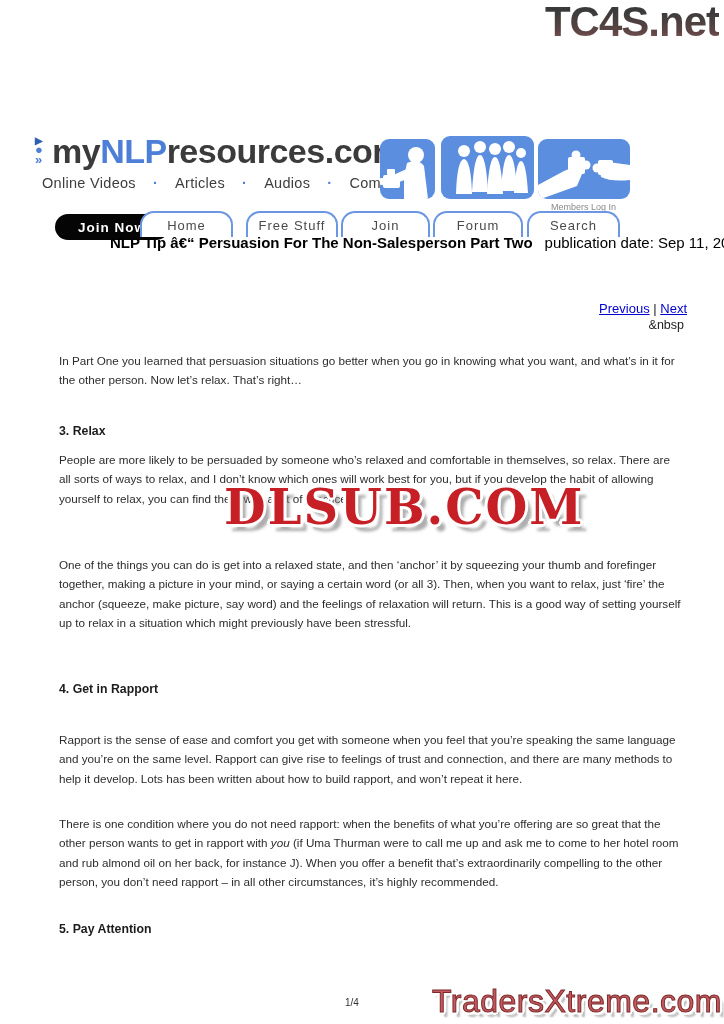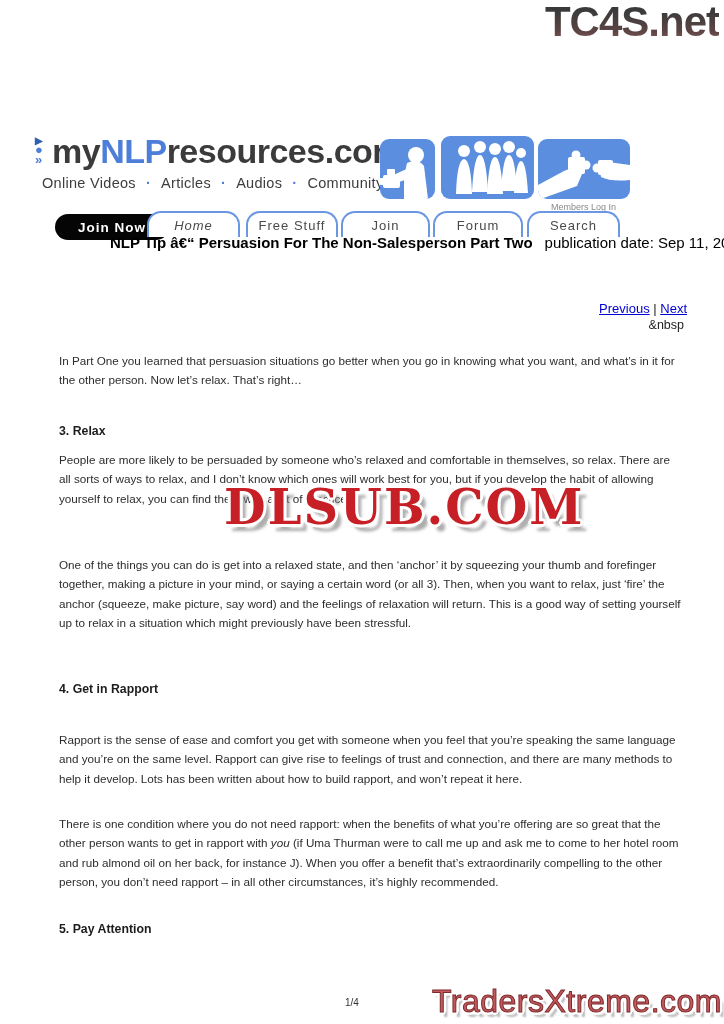--- a/index.html
+++ b/index.html
@@ -20,21 +20,21 @@
 
   
   .logo { position: absolute; left: 35px; top: 134px; }
   .logo-main { display: flex; align-items: center; font-size: 34px; font-weight: 600; color: #3b3b3b; letter-spacing: -0.5px; line-height: 1; }
   .logo-icon { display: flex; flex-direction: column; align-items: flex-start; margin-right: 3px; width: 14px; }
   .logo-icon span { line-height: 0.78; }
   .gi-play { font-size: 10px; color: #2f5fb0; }
   .gi-dot { font-size: 13px; color: #4d7ed8; }
   .gi-ff { font-size: 13px; font-weight: bold; color: #4d7ed8; }
   .logo-nlp { color: #4d7ed8; }
-  .tagline { margin-top: 7px; margin-left: 7px; font-size: 14.5px; color: #3d3d3d; letter-spacing: 0.3px; display: flex; gap: 10px; align-items: center; }
+  .tagline { margin-top: 7px; margin-left: 7px; font-size: 14.5px; color: #3d3d3d; letter-spacing: 0.3px; display: flex; gap: 17px; align-items: center; }
   .tagline .dot { color: #4d7ed8; font-weight: bold; }
 
   
   .hero { position: absolute; background: #5b8ede; border-radius: 9px; overflow: hidden; }
   .hero svg { display: block; width: 100%; height: 100%; }
   .members { position: absolute; left: 524px; top: 202px; width: 92px; text-align: right; font-size: 9px; color: #8a8a8a; }
 
   
   .join-now {
     position: absolute; left: 55px; top: 214px; width: 114px; height: 26px;
@@ -42,21 +42,21 @@
     font-weight: bold; font-size: 13.5px; letter-spacing: 1px;
     display: flex; align-items: center; justify-content: center;
   }
   .tab {
     position: absolute; top: 211px; height: 26px;
     border: 2px solid #6b96e2; border-bottom: none;
     border-radius: 14px 14px 0 0; background: #ffffff;
     color: #4a4a4a; font-size: 13px; letter-spacing: 1px;
     display: flex; align-items: center; justify-content: center;
   }
-  .tab-home { left: 147px; width: 93px; font-style: italic; }
+  .tab-home { left: 140px; width: 93px; }
   .tab-free { left: 246px; width: 92px; }
   .tab-shop { left: 341px; width: 89px; }
   .tab-forum { left: 433px; width: 90px; }
   .tab-search { left: 527px; width: 93px; }
 
   
   .title-row { position: absolute; left: 110px; top: 234px; font-size: 15px; color: #000; display: flex; gap: 12px; align-items: baseline; white-space: nowrap; }
   .title-bold { font-weight: bold; }
 
   .prevnext { position: absolute; right: 37px; top: 301px; font-size: 13px; text-align: right; color: #222; }

